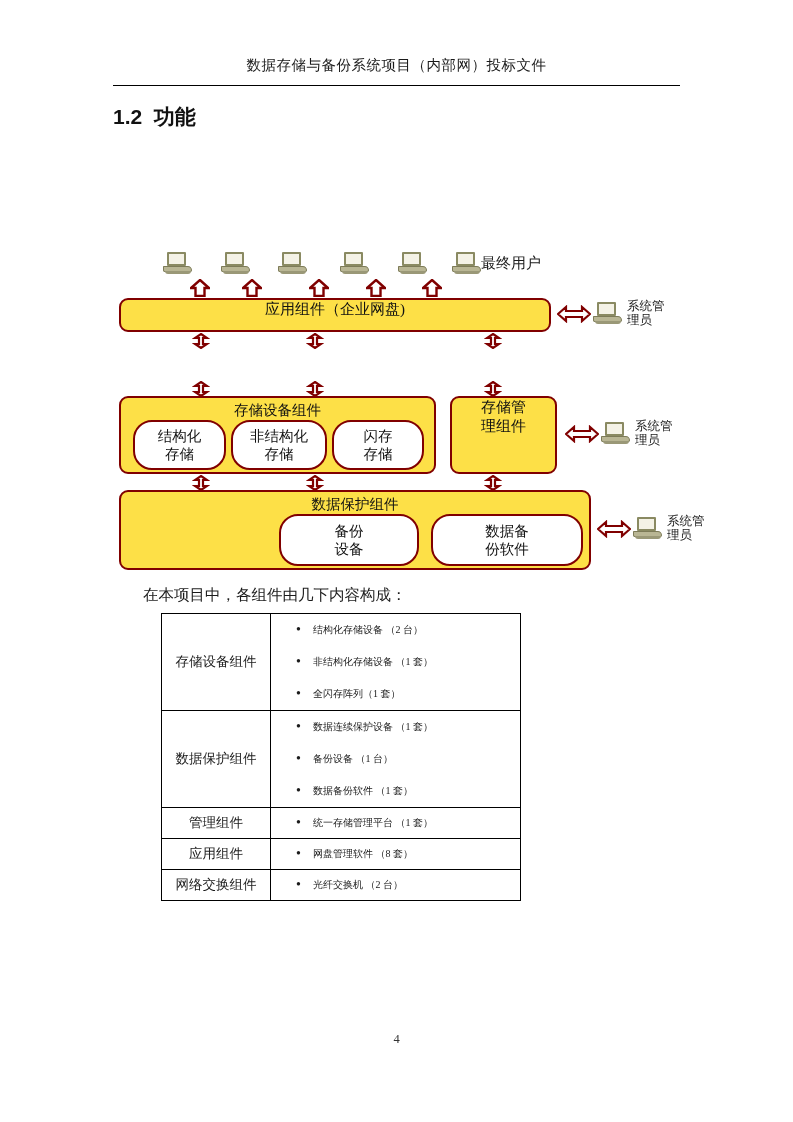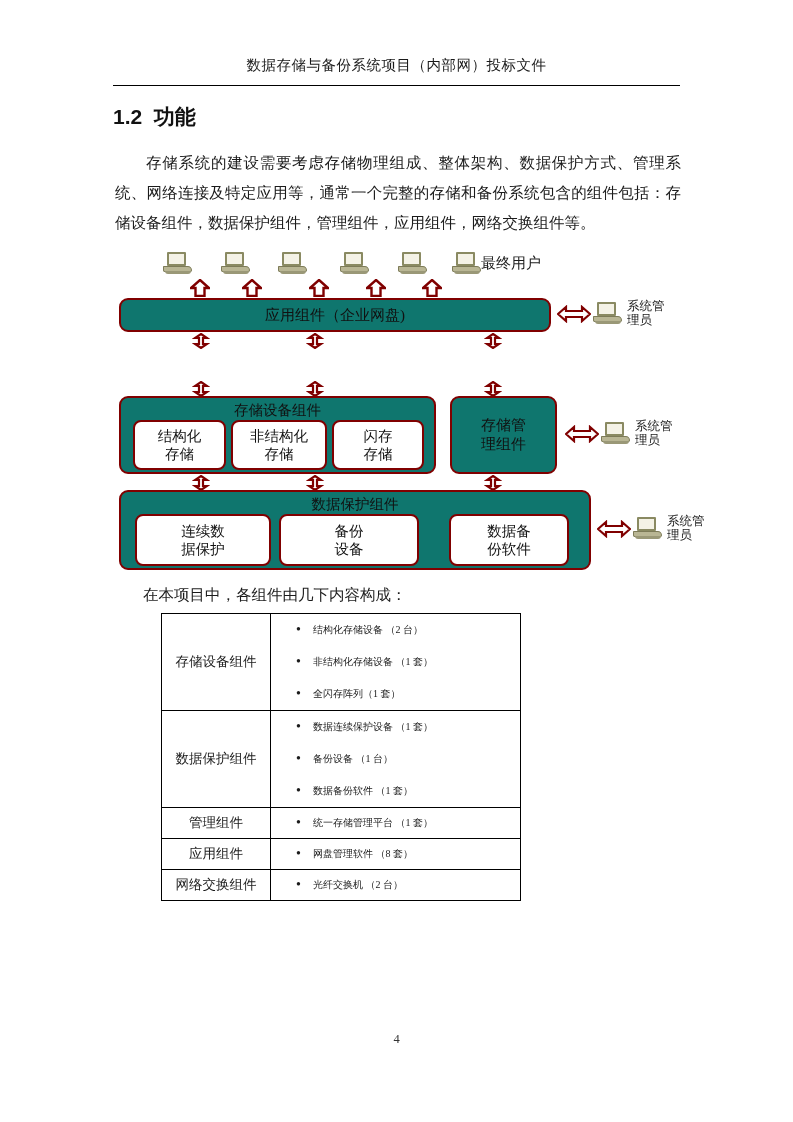--- a/index.html
+++ b/index.html
@@ -138,24 +138,23 @@
     width: 20px;
     height: 18px;
   }
   .uparrow svg, .vbiarrow svg, .hbiarrow svg { display:block; }
 
   
   .box {
     position: absolute;
     border: 2.2px solid #800000;
     border-radius: 9px;
-    background: #0f766e;
+    background: #fde047;
     box-sizing: border-box;
     display: flex;
-    align-items: center;
     justify-content: center;
     text-align: center;
     font-size: 15px;
     line-height: 19px;
     color: #111;
   }
   .box.app      { left: 6px;  top: 48px;  width: 432px; height: 34px; }
   .box.net      { left: 6px;  top: 98px;  width: 443px; height: 32px; }
   .box.storage  { left: 6px;  top: 146px; width: 317px; height: 78px;
                   display:block; }
@@ -167,21 +166,21 @@
     position: absolute;
     left: 0; right: 0;
     top: 3px;
     text-align: center;
     font-size: 14.5px;
     color: #111;
   }
   .subbox {
     position: absolute;
     border: 2.2px solid #800000;
-    border-radius: 8px;
+    border-radius: 19px;
     background: #ffffff;
     box-sizing: border-box;
     display: flex;
     align-items: center;
     justify-content: center;
     text-align: center;
     font-size: 14.5px;
     line-height: 18px;
     color: #111;
   }
@@ -272,21 +271,20 @@
 </head>
 <body>
 
 <div class="page">
 
   <div class="doc-header">数据存储与备份系统项目（内部网）投标文件</div>
   <div class="header-rule"></div>
 
   <div class="sec-heading">1.2  功能</div>
 
-  <div class="body-para">存储系统的建设需要考虑存储物理组成、整体架构、数据保护方式、管理系统、网络连接及特定应用等，通常一个完整的存储和备份系统包含的组件包括：存储设备组件，数据保护组件，管理组件，应用组件，网络交换组件等。</div>
 
   <div class="diagram">
 
     <div class="user-row">
       <span class="laptop" style="left:50px">
           <span class="base"></span>
           <span class="shadow"></span>
           <span class="screen"></span>
         </span>
       <span class="laptop" style="left:108px">
@@ -434,25 +432,23 @@
         </svg>
     </span>
     <span class="vbiarrow" style="position:absolute;left:371px;top:225px">
       <svg width="18" height="16" viewBox="0 0 18 16">
           <polygon points="9,1 15,5 11,5 11,11 15,11 9,15 3,11 7,11 7,5 3,5" fill="#ffffff" stroke="#800000" stroke-width="2.2"></polygon>
         </svg>
     </span>
 
     <div class="box protect">
       <span class="group-title">数据保护组件</span>
-      <span class="subbox" style="left:14px;top:22px;width:136px;height:52px;white-space:pre-line">连续数
-据保护</span>
       <span class="subbox" style="left:158px;top:22px;width:140px;height:52px;white-space:pre-line">备份
 设备</span>
-      <span class="subbox" style="left:328px;top:22px;width:120px;height:52px;white-space:pre-line">数据备
+      <span class="subbox" style="left:310px;top:22px;width:152px;height:52px;white-space:pre-line">数据备
 份软件</span>
     </div>
 
     <div class="admin" style="left:484px;top:265px">
       <span class="hbiarrow">
         <svg width="34" height="18" viewBox="0 0 34 18">
             <polygon points="1,9 9,2 9,6 25,6 25,2 33,9 25,16 25,12 9,12 9,16" fill="#ffffff" stroke="#800000" stroke-width="2.2"></polygon>
           </svg>
       </span>
       <span class="laptop">

